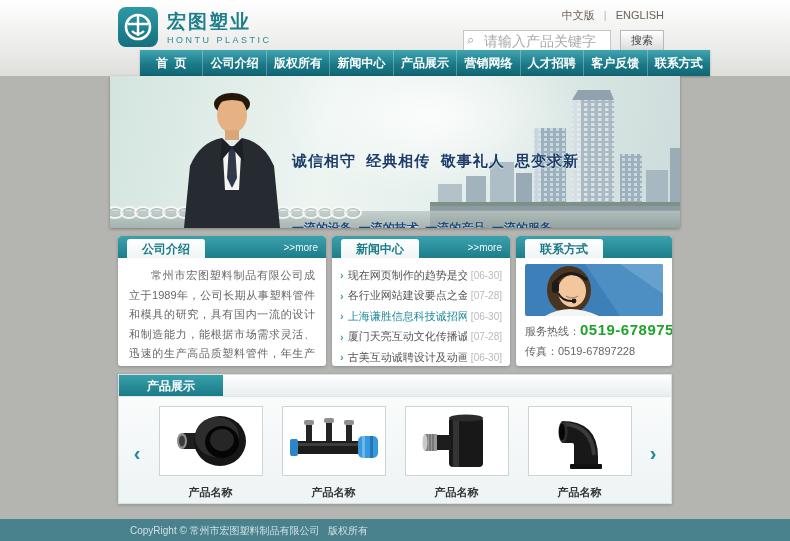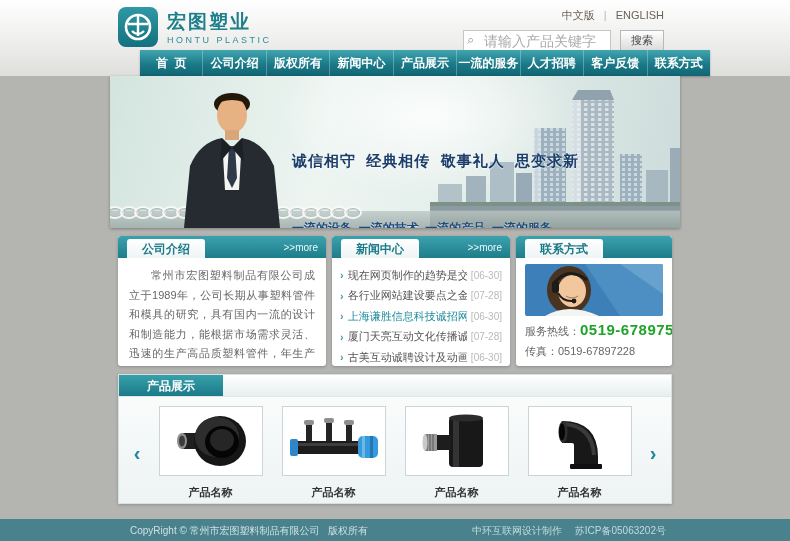--- a/index.html
+++ b/index.html
@@ -120,21 +120,21 @@
         </div>
       </div>
     </div>
 
     <div class="nav">
       <div class="nav-item">首  页</div>
       <div class="nav-item">公司介绍</div>
       <div class="nav-item">版权所有</div>
       <div class="nav-item">新闻中心</div>
       <div class="nav-item">产品展示</div>
-      <div class="nav-item">一流的服务</div>
+      <div class="nav-item">营销网络</div>
       <div class="nav-item">人才招聘</div>
       <div class="nav-item">客户反馈</div>
       <div class="nav-item">联系方式</div>
     </div>
   </div>
 
   <div class="page-col">
 
     <div class="banner">
       <div class="banner-light"></div>
@@ -347,21 +347,17 @@
           </div>
         </div>
         <div class="car-arrow">›</div>
       </div>
     </div>
   </div>
 
   <div class="footer">
     <div class="page-col footer-inner">
       <span class="ft-left">CopyRight © 常州市宏图塑料制品有限公司   版权所有</span>
-      <span class="ft-right">
-        <span>中环互联网设计制作</span>
-        <span>苏ICP备05063202号</span>
-      </span>
     </div>
   </div>
   <div class="bottom-strip"></div>
 
 </div>
 
 </body></html>

